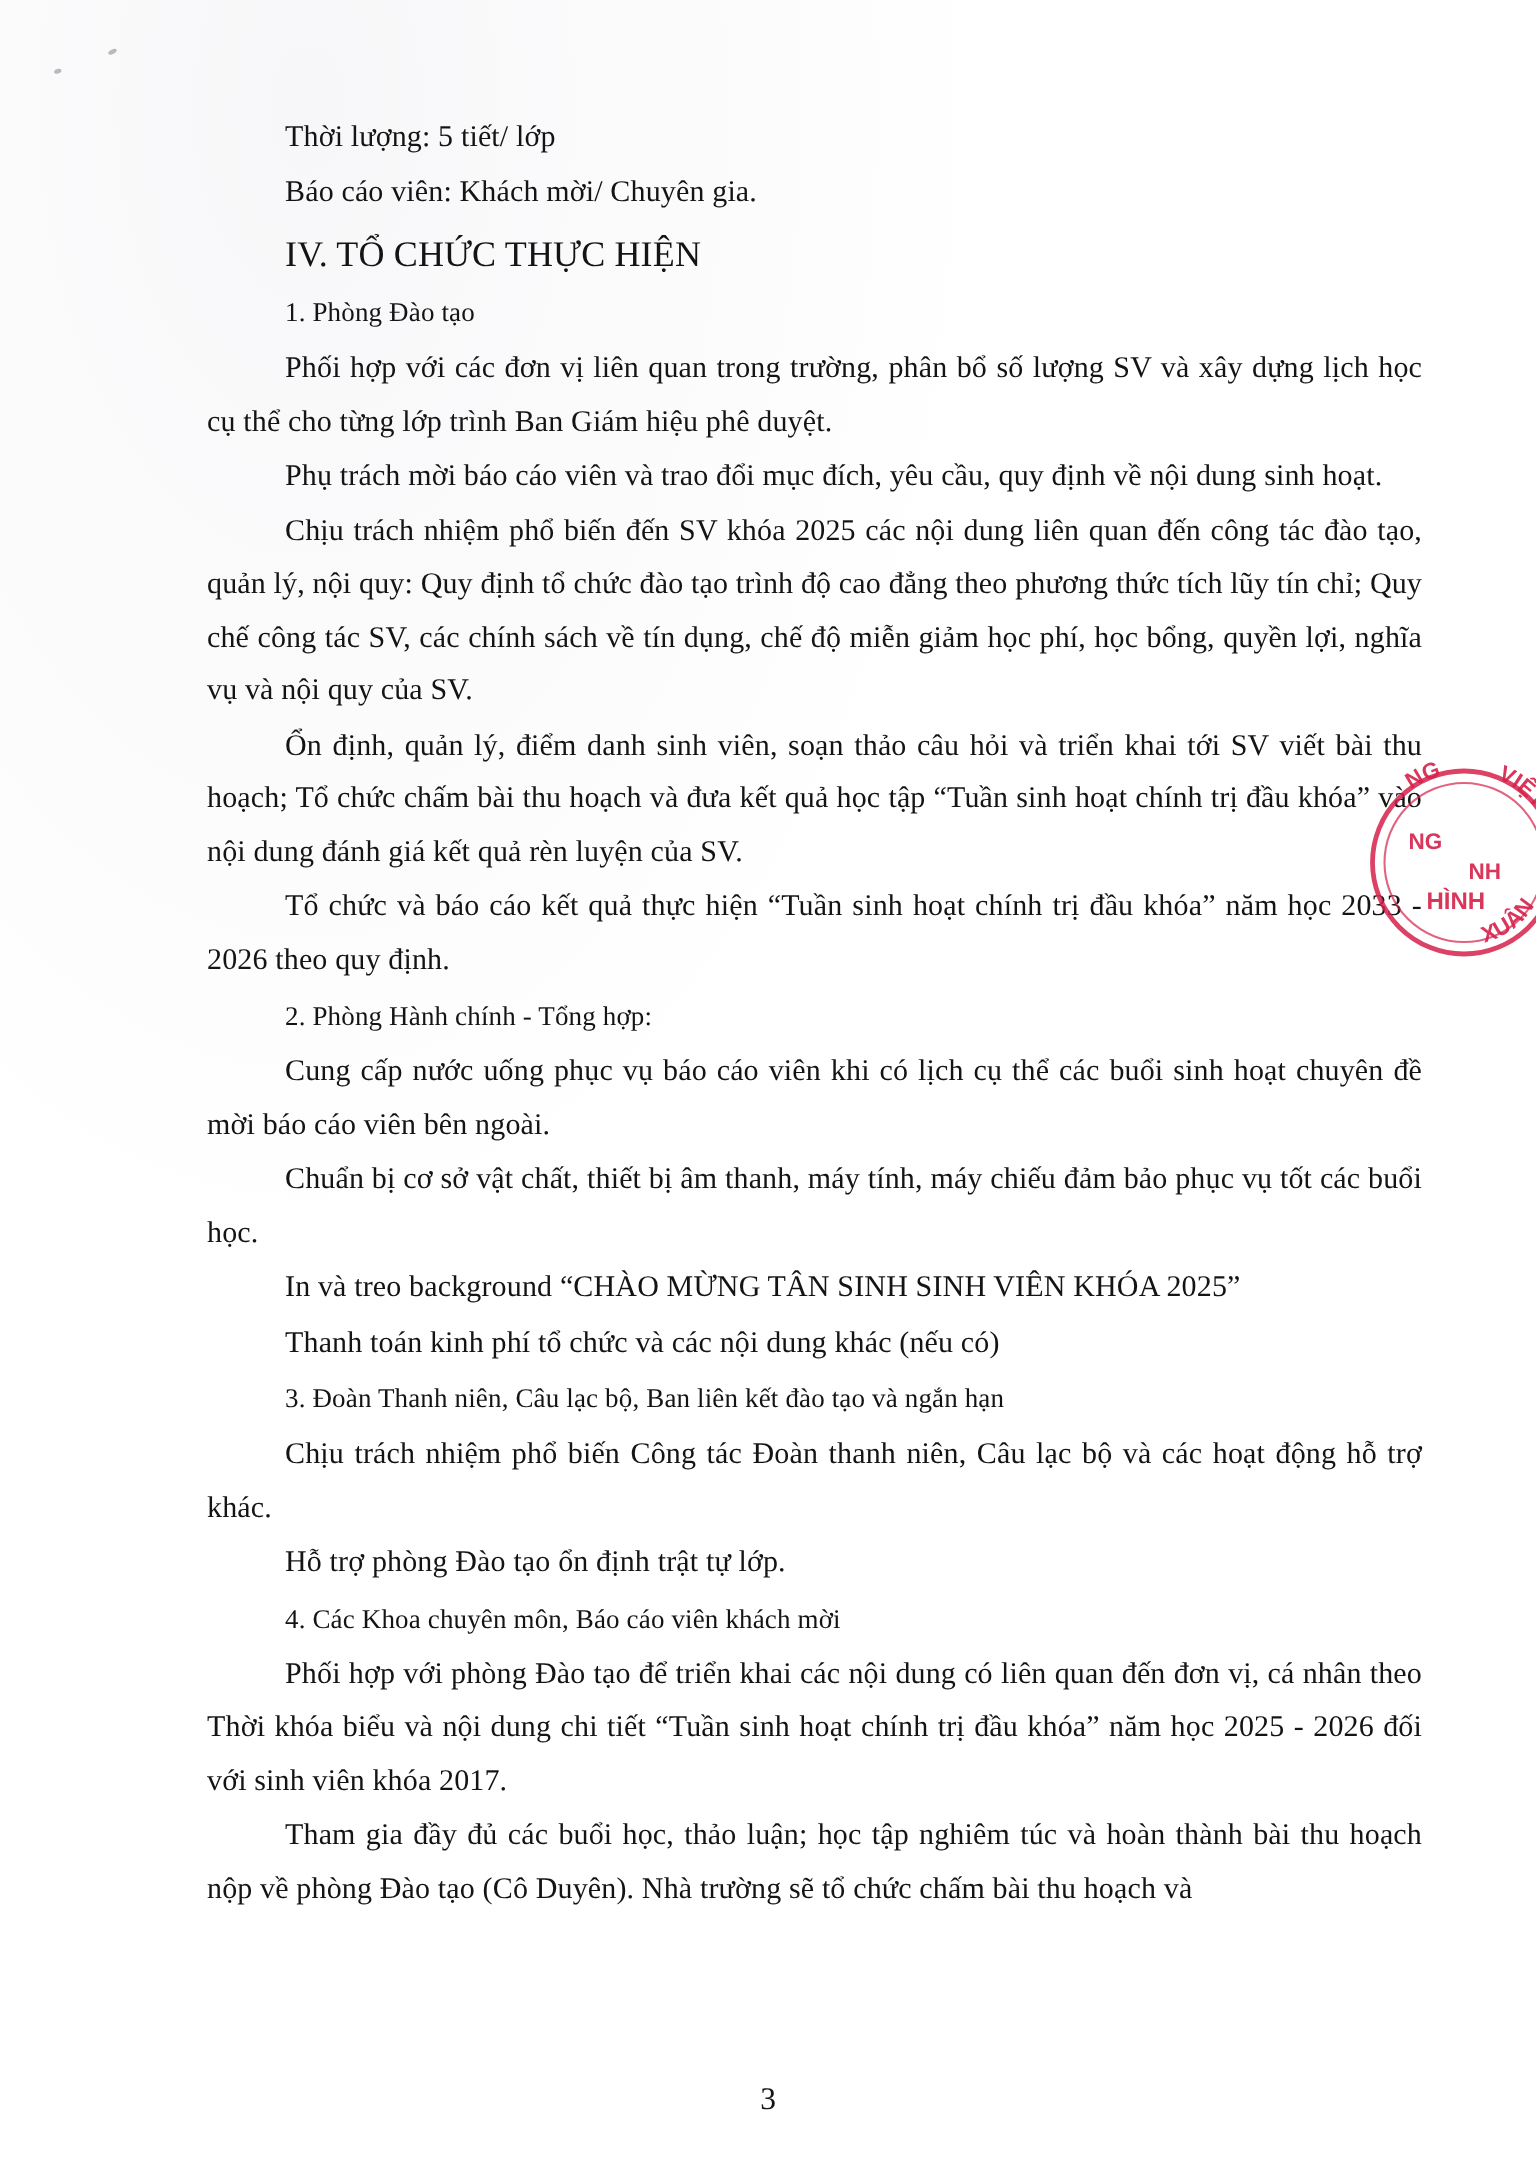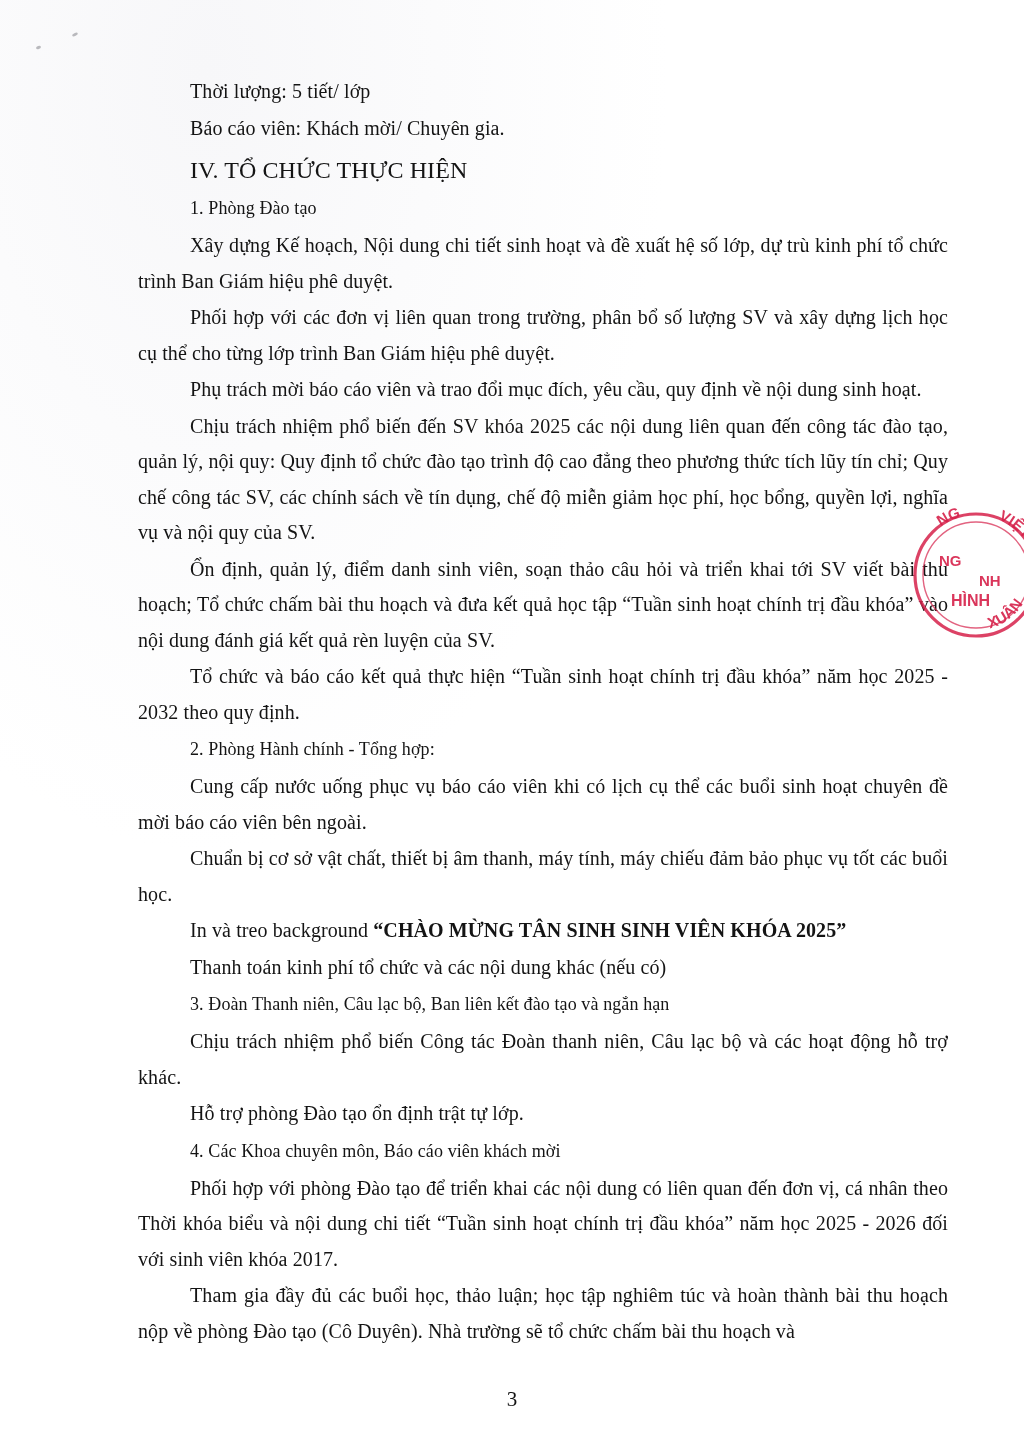--- a/index.html
+++ b/index.html
@@ -58,21 +58,21 @@
     text-indent: 52px;
   }
   .h-sub {
     font-weight: normal;
     font-size: 18px;
     line-height: 36px;
     margin: 1px 0 2px 0;
     text-indent: 52px;
   }
   .bg-title {
-    font-weight: bold;
+    font-weight: normal;
     margin-top: 16px;
   }
 
   .page-number {
     position: absolute;
     left: 0;
     right: 0;
     top: 1387px;
     text-align: center;
     font-size: 21px;
@@ -107,26 +107,25 @@
   <span class="scan-speck speck2"></span>
 
   <div class="content">
 
     <p class="ind">Thời lượng: 5 tiết/ lớp</p>
     <p class="ind">Báo cáo viên: Khách mời/ Chuyên gia.</p>
 
     <p class="h-main">IV. TỔ CHỨC THỰC HIỆN</p>
 
     <p class="h-sub">1. Phòng Đào tạo</p>
-    <p class="ind">Xây dựng Kế hoạch, Nội dung chi tiết sinh hoạt và đề xuất hệ số lớp, dự trù kinh phí tổ chức trình Ban Giám hiệu phê duyệt.</p>
     <p class="ind">Phối hợp với các đơn vị liên quan trong trường, phân bổ số lượng SV và xây dựng lịch học cụ thể cho từng lớp trình Ban Giám hiệu phê duyệt.</p>
     <p class="ind">Phụ trách mời báo cáo viên và trao đổi mục đích, yêu cầu, quy định về nội dung sinh hoạt.</p>
     <p class="ind">Chịu trách nhiệm phổ biến đến SV khóa 2025 các nội dung liên quan đến công tác đào tạo, quản lý, nội quy: Quy định tổ chức đào tạo trình độ cao đẳng theo phương thức tích lũy tín chỉ; Quy chế công tác SV, các chính sách về tín dụng, chế độ miễn giảm học phí, học bổng, quyền lợi, nghĩa vụ và nội quy của SV.</p>
     <p class="ind">Ổn định, quản lý, điểm danh sinh viên, soạn thảo câu hỏi và triển khai tới SV viết bài thu hoạch; Tổ chức chấm bài thu hoạch và đưa kết quả học tập “Tuần sinh hoạt chính trị đầu khóa” vào nội dung đánh giá kết quả rèn luyện của SV.</p>
-    <p class="ind">Tổ chức và báo cáo kết quả thực hiện “Tuần sinh hoạt chính trị đầu khóa” năm học 2025 - 2032 theo quy định.</p>
+    <p class="ind">Tổ chức và báo cáo kết quả thực hiện “Tuần sinh hoạt chính trị đầu khóa” năm học 2033 - 2026 theo quy định.</p>
 
     <p class="h-sub">2. Phòng Hành chính - Tổng hợp:</p>
     <p class="ind">Cung cấp nước uống phục vụ báo cáo viên khi có lịch cụ thể các buổi sinh hoạt chuyên đề mời báo cáo viên bên ngoài.</p>
     <p class="ind">Chuẩn bị cơ sở vật chất, thiết bị âm thanh, máy tính, máy chiếu đảm bảo phục vụ tốt các buổi học.</p>
     <p class="ind">In và treo background <span class="bg-title">“CHÀO MỪNG TÂN SINH SINH VIÊN KHÓA 2025”</span></p>
     <p class="ind">Thanh toán kinh phí tổ chức và các nội dung khác (nếu có)</p>
 
     <p class="h-sub">3. Đoàn Thanh niên, Câu lạc bộ, Ban liên kết đào tạo và ngắn hạn</p>
     <p class="ind">Chịu trách nhiệm phổ biến Công tác Đoàn thanh niên, Câu lạc bộ và các hoạt động hỗ trợ khác.</p>
     <p class="ind">Hỗ trợ phòng Đào tạo ổn định trật tự lớp.</p>

